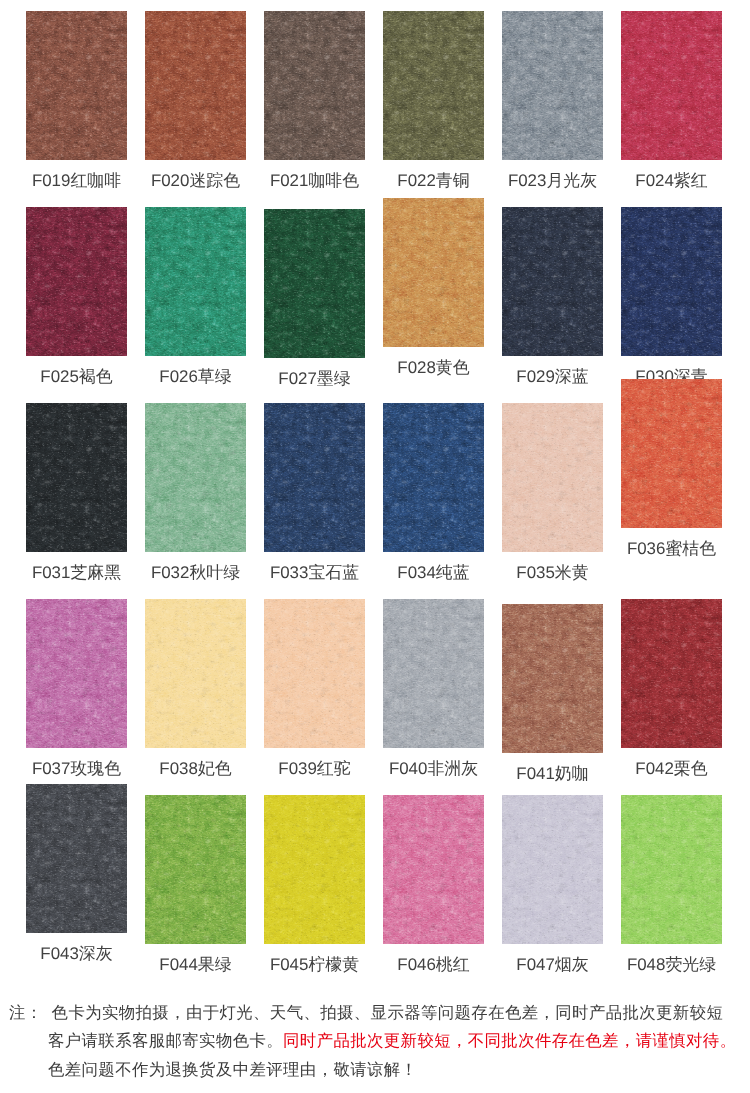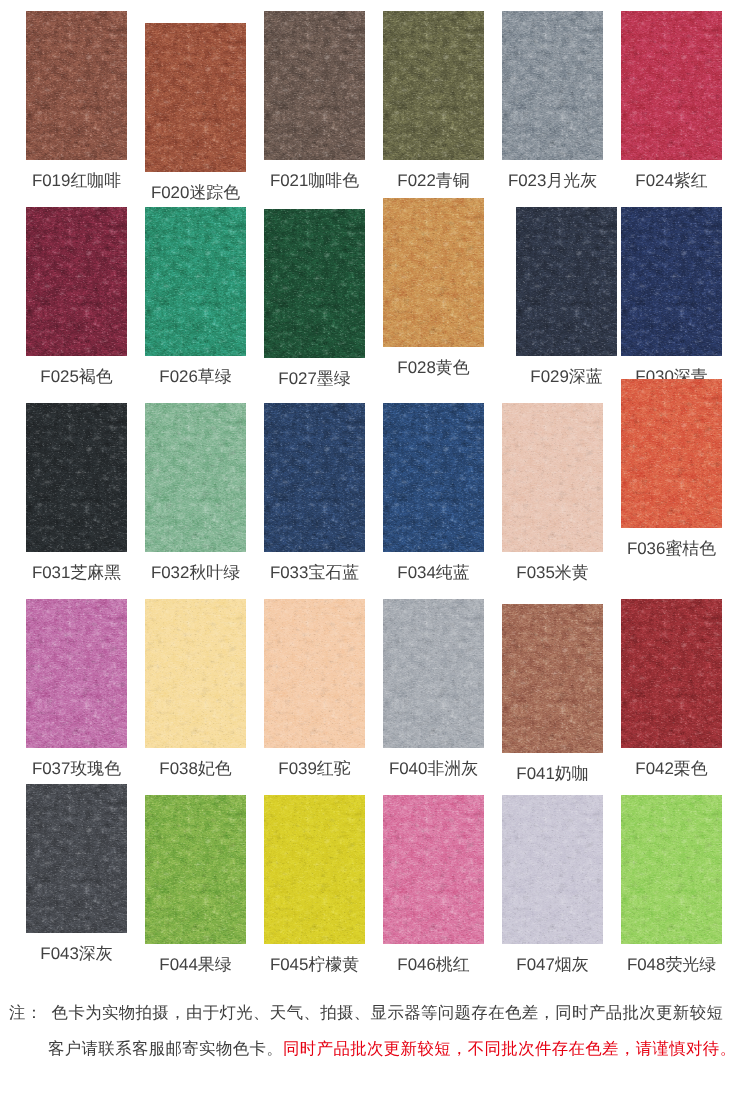--- a/index.html
+++ b/index.html
@@ -17,21 +17,21 @@
   .swatch{width:101px;height:148.5px;position:relative;overflow:hidden;isolation:isolate;}
   .swatch .tex{position:absolute;left:0;top:0;width:101px;height:148.5px;display:block;}
   .swatch .rot{left:-44px;top:-46px;width:190px;height:240px;transform-origin:center;}
   .swatch-label{
     width:101px;margin-top:12px;text-align:center;color:#414141;
     font-size:16.9px;line-height:17px;white-space:nowrap;
     transform:translateZ(0);
   }
   .notes{position:absolute;left:9px;top:999px;width:741px;}
   .note-line{color:#3d3d3d;font-size:16.4px;letter-spacing:0.4px;line-height:28.4px;white-space:nowrap;transform:translateZ(0);}
-  .note-indent{padding-left:39px;margin-top:8px;}
+  .note-indent{padding-left:39px;}
   .note-prefix{margin-right:9px;}
   .note-red{color:#e60012;}
 </style>
 </head>
 <body>
 
 <svg width="0" height="0" style="position:absolute;left:-9999px;top:-9999px" aria-hidden="true">
   <defs>
     <filter id="fGrainA" x="0" y="0" width="100%" height="100%" color-interpolation-filters="sRGB">
       <feTurbulence type="fractalNoise" baseFrequency="0.42 0.85" numOctaves="4" seed="11"></feTurbulence>
@@ -99,21 +99,21 @@
           </svg>
           <svg class="tex rot" width="190" height="240" style="opacity: 0.2574; mix-blend-mode: normal; transform: rotate(32deg);">
             <rect width="190" height="240" filter="url(#fStrandLite)"></rect>
           </svg>
           <svg class="tex rot" width="190" height="240" style="opacity: 0.2184; mix-blend-mode: normal; transform: rotate(-34deg);">
             <rect width="190" height="240" filter="url(#fStrandDark)"></rect>
           </svg>
         </div>
       <div class="swatch-label">F019红咖啡</div>
     </div>
-    <div class="swatch-cell" style="left:145px;top:23px">
+    <div class="swatch-cell" style="left:145px;top:11px">
       <div class="swatch" title="F020迷踪色" style="background: rgb(158, 84, 61);">
           <svg class="tex" width="101" height="148.5" style="opacity: 0.429; mix-blend-mode: overlay;">
             <rect width="101" height="148.5" filter="url(#fGrainA)"></rect>
           </svg>
           <svg class="tex" width="101" height="148.5" style="opacity: 0.39; mix-blend-mode: overlay;">
             <rect width="101" height="148.5" filter="url(#fGrainB)"></rect>
           </svg>
           <svg class="tex" width="101" height="148.5" style="opacity: 0.234; mix-blend-mode: overlay;">
             <rect width="101" height="148.5" filter="url(#fGrainC)"></rect>
           </svg>
@@ -387,21 +387,21 @@
           </svg>
           <svg class="tex rot" width="190" height="240" style="opacity: 0.232; mix-blend-mode: normal; transform: rotate(32deg);">
             <rect width="190" height="240" filter="url(#fStrandLite)"></rect>
           </svg>
           <svg class="tex rot" width="190" height="240" style="opacity: 0.1968; mix-blend-mode: normal; transform: rotate(-34deg);">
             <rect width="190" height="240" filter="url(#fStrandDark)"></rect>
           </svg>
         </div>
       <div class="swatch-label">F028黄色</div>
     </div>
-    <div class="swatch-cell" style="left:516px;top:207px">
+    <div class="swatch-cell" style="left:502px;top:207px">
       <div class="swatch" title="F029深蓝" style="background: rgb(47, 55, 72);">
           <svg class="tex" width="101" height="148.5" style="opacity: 0.429; mix-blend-mode: overlay;">
             <rect width="101" height="148.5" filter="url(#fGrainA)"></rect>
           </svg>
           <svg class="tex" width="101" height="148.5" style="opacity: 0.39; mix-blend-mode: overlay;">
             <rect width="101" height="148.5" filter="url(#fGrainB)"></rect>
           </svg>
           <svg class="tex" width="101" height="148.5" style="opacity: 0.234; mix-blend-mode: overlay;">
             <rect width="101" height="148.5" filter="url(#fGrainC)"></rect>
           </svg>
@@ -1031,14 +1031,15 @@
           <svg class="tex rot" width="190" height="240" style="opacity: 0.1663; mix-blend-mode: normal; transform: rotate(-34deg);">
             <rect width="190" height="240" filter="url(#fStrandDark)"></rect>
           </svg>
         </div>
       <div class="swatch-label">F048荧光绿</div>
     </div>
   </div>
   <div class="notes" id="notes">
     <div class="note-line"><span class="note-prefix">注：</span><span>色卡为实物拍摄，由于灯光、天气、拍摄、显示器等问题存在色差，同时产品批次更新较短</span></div>
     <div class="note-line note-indent"><span>客户请联系客服邮寄实物色卡。</span><span class="note-red">同时产品批次更新较短，不同批次件存在色差，请谨慎对待。</span></div>
+    <div class="note-line note-indent"><span>色差问题不作为退换货及中差评理由，敬请谅解！</span></div>
   </div>
 </div>
 
 </body></html>

